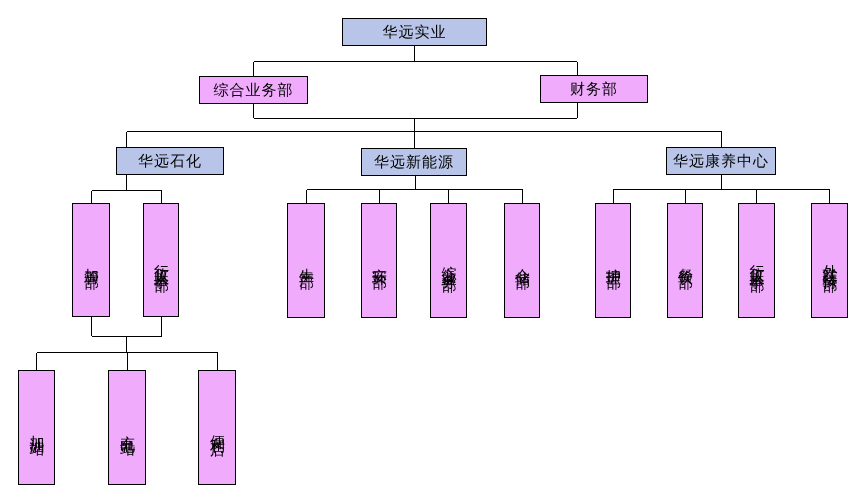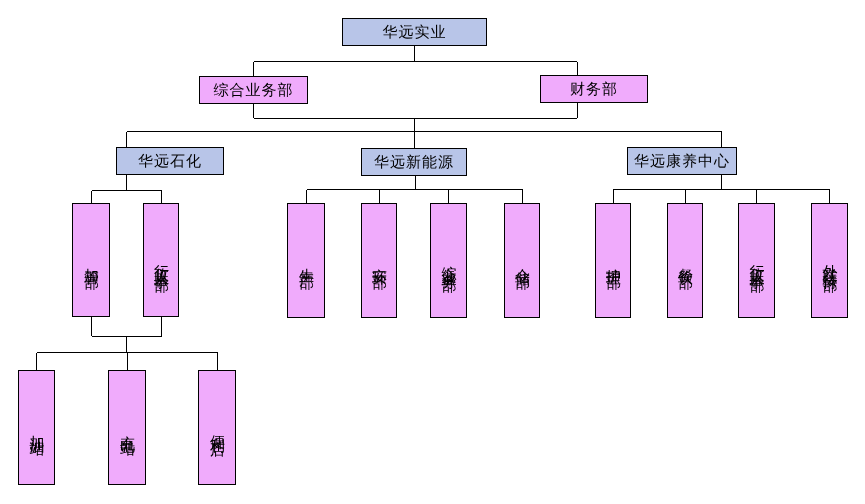--- a/index.html
+++ b/index.html
@@ -45,21 +45,21 @@
     text-orientation: upright;
     letter-spacing: 3px;
     line-height: 1;
   }
   
   #n-root   { left: 342px; top: 18px;  width: 145px; height: 28px; }
   #n-staff-0{ left: 199px; top: 76px;  width: 109px; height: 28px; }
   #n-staff-1{ left: 540px; top: 75px;  width: 108px; height: 28px; }
   #n-sub-0  { left: 72px;  top: 147px; width: 108px; height: 28px; margin-left: 44px; }
   #n-sub-1  { left: 361px; top: 148px; width: 106px; height: 28px; }
-  #n-sub-2  { left: 627px; top: 147px; width: 110px; height: 28px; }
+  #n-sub-2  { left: 666px; top: 147px; width: 110px; height: 28px; }
   #n-s0d0   { left: 72px;  top: 203px; width: 38px;  height: 114px; }
   #n-s0d1   { left: 143px; top: 203px; width: 36px;  height: 114px; }
   #n-s1d0   { left: 287px; top: 203px; width: 38px;  height: 115px; }
   #n-s1d1   { left: 361px; top: 203px; width: 36px;  height: 115px; }
   #n-s1d2   { left: 430px; top: 203px; width: 37px;  height: 115px; }
   #n-s1d3   { left: 504px; top: 203px; width: 36px;  height: 115px; }
   #n-s2d0   { left: 595px; top: 203px; width: 36px;  height: 115px; }
   #n-s2d1   { left: 667px; top: 203px; width: 36px;  height: 115px; }
   #n-s2d2   { left: 738px; top: 203px; width: 37px;  height: 115px; }
   #n-s2d3   { left: 811px; top: 203px; width: 37px;  height: 115px; }

